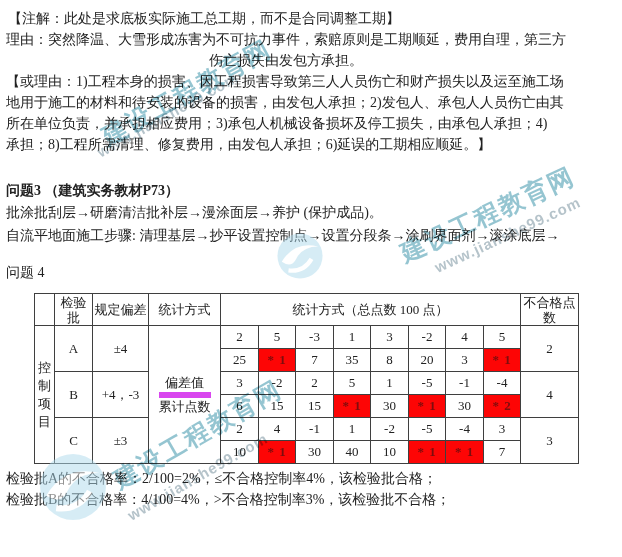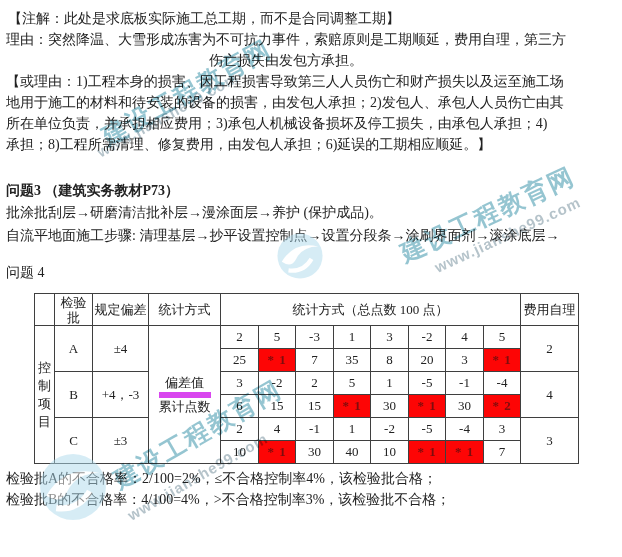--- a/index.html
+++ b/index.html
@@ -94,21 +94,21 @@
       <col style="width:37px">
     <col style="width:58px">
   </colgroup>
   <tbody id="qc-tbody">
       <tr class="hrow">
         <td class="hdr"></td>
         <td class="hdr">检验批</td>
         <td class="hdr">规定偏差</td>
         <td class="hdr">统计方式</td>
         <td colspan="8" class="hdr">统计方式（总点数 100 点）</td>
-        <td class="hdr">费用自理</td>
+        <td class="hdr">不合格点数</td>
       </tr>
       <tr class="drow">
         <td rowspan="6">控制项目</td>
         <td rowspan="2">A</td>
         <td rowspan="2">±4</td>
         <td rowspan="6"><span class="method-frac"><span class="top">偏差值</span><span class="bot">累计点数</span></span></td>
         <td>2</td>
         <td>5</td>
         <td>-3</td>
         <td>1</td>

